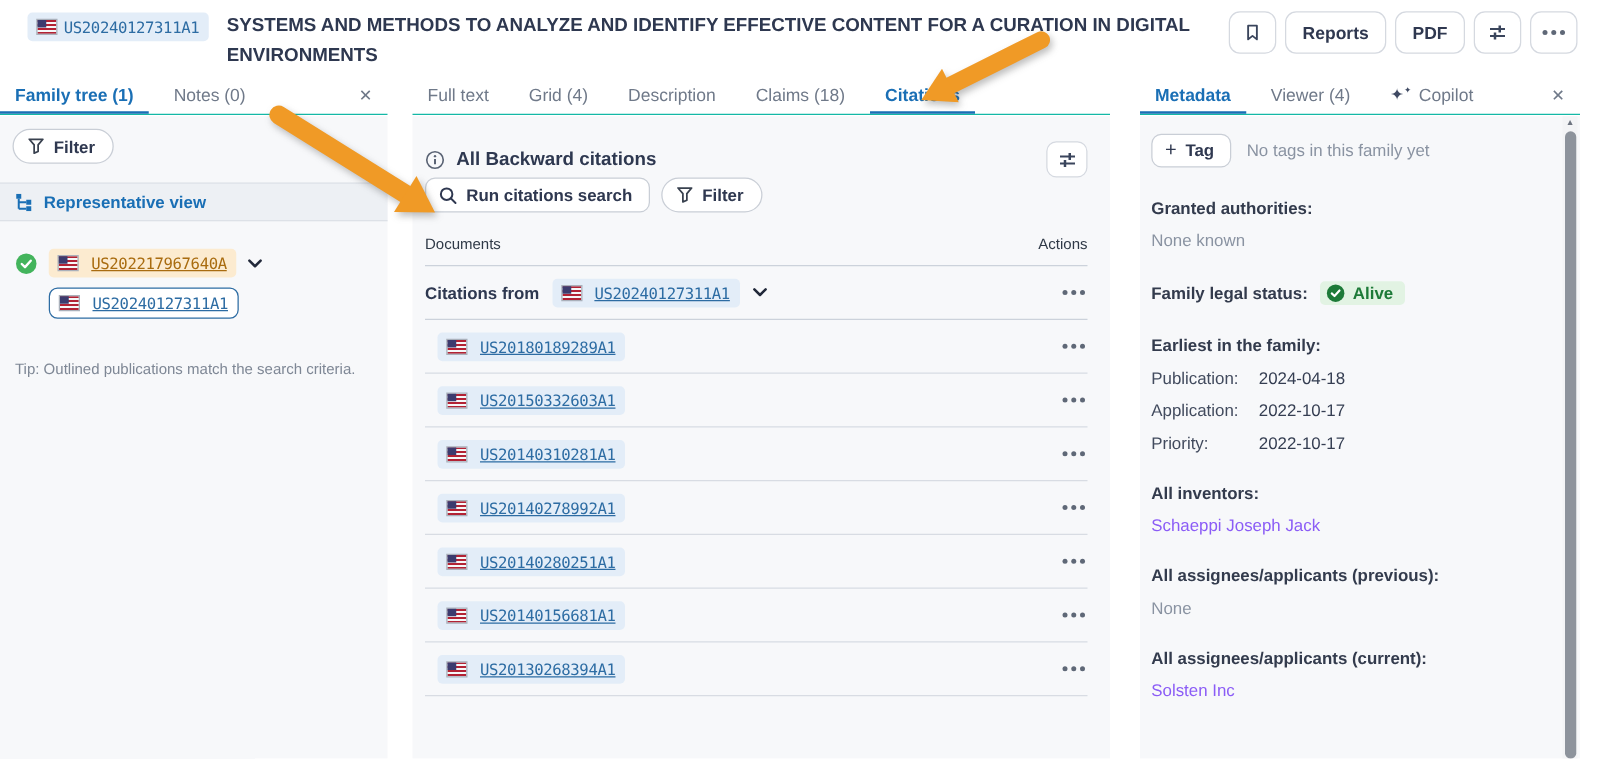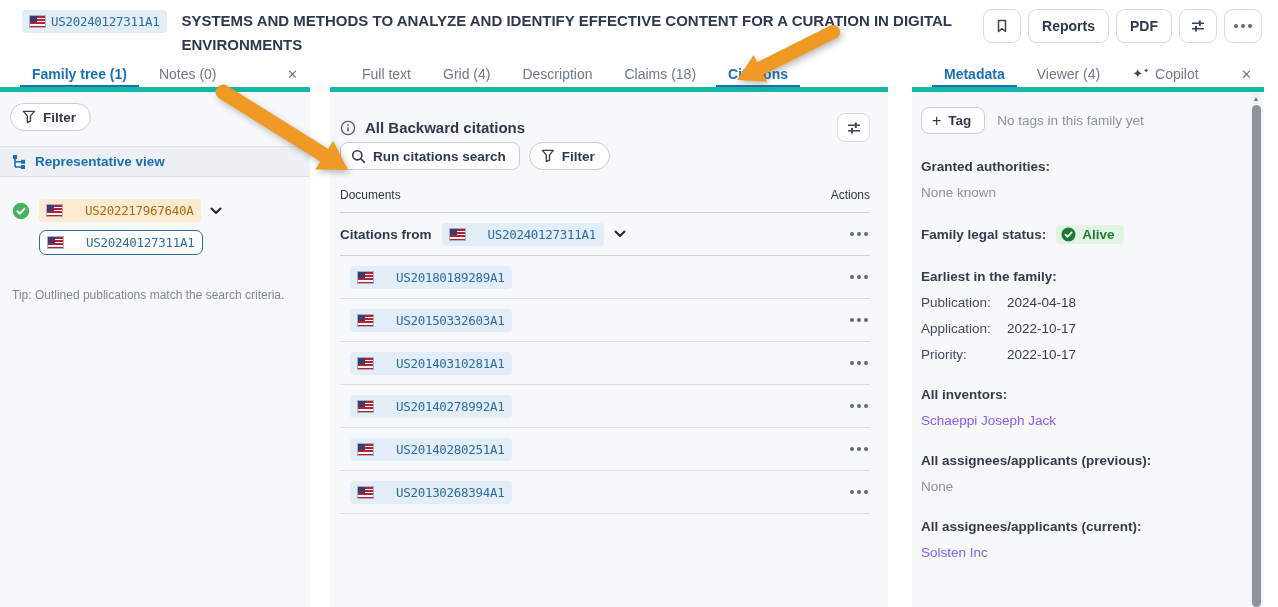--- a/index.html
+++ b/index.html
@@ -24,21 +24,21 @@
   .flag { display:inline-block; width:15px; height:11px; position:relative; flex:none;
           background:repeating-linear-gradient(180deg,#b22234 0 1.6px,#f6f7f8 1.6px 3.2px);
           outline:1px solid #aab1bb; }
   .flag::before { content:""; position:absolute; left:0; top:0; width:7px; height:6px; background:#3c3b6e; }
 
   
   .panel { position:absolute; top:62px; bottom:0; }
   .panel-left   { left:0;     width:310px; }
   .panel-center { left:330px; width:558px; }
   .panel-right  { left:912px; width:352px; }
-  .tabs { height:30px; background:#fff; border-bottom:5px solid #14b8a6; display:flex; align-items:stretch; padding-left:20px; }
+  .tabs { height:30px; background:#fff; border-bottom:1px solid #14b8a6; display:flex; align-items:stretch; padding-left:0; }
   .tab { display:flex; align-items:center; gap:6px; padding:0 12px; margin-right:8px; font-size:14px;
          color:#6f7989; border-bottom:2px solid transparent; cursor:pointer; white-space:nowrap; }
   .tab.active { color:#1a6fb5; font-weight:700; border-bottom-color:#1a6fb5; }
   .tab-close { margin-left:auto; margin-right:6px; align-self:center; font-size:13px; color:#6f7989;
                padding:2px 6px; cursor:pointer; background:none; border:none; font-family:inherit; }
   .panel-body { position:absolute; top:31px; left:0; right:0; bottom:0; background:#f7f8fa; }
 
   
   .pill-btn { display:inline-flex; align-items:center; gap:7px; height:28px; padding:0 14px 0 11px;
               background:#fff; border:1px solid #c9ced6; border-radius:15px; color:#2f3850;
@@ -48,22 +48,22 @@
               font-family:inherit; font-size:13.5px; font-weight:700; cursor:pointer; }
 
   
   .left-body { padding:10px 0 0 0; }
   .left-body .pill-btn { margin-left:10px; }
   .rep-view { margin-top:15px; height:31px; background:#edf0f4; border-top:1px solid #dde1e7; border-bottom:1px solid #dde1e7;
               display:flex; align-items:center; gap:8px; padding:0 12px; color:#1a6fb5; font-size:13.5px; font-weight:700; cursor:pointer; }
   .tree { padding:22px 0 0 12px; }
   .tree-row { display:flex; align-items:center; gap:9px; }
   .tree-row.child { margin-top:8px; padding-left:27px; }
-  .chip { display:inline-flex; align-items:center; gap:23px; height:23px; padding:0 8px; border-radius:4px;
-          font-size:12.5px; cursor:pointer; }
+  .chip { display:inline-flex; align-items:center; gap:11px; height:23px; padding:0 8px; border-radius:4px;
+          font-size:12.5px; cursor:pointer;text-decoration:underline; }
   .chip-tan { background:#fcebd0; color:#a96c10; }
   .chip-outline { background:#fff; color:#2d6ca3; border:1.5px solid #2d6ca3; border-radius:7px; height:25px; }
   .chip-blue { background:#e3edf8; color:#2d6ca3; }
   .tip { margin:33px 12px 0 12px; font-size:12px; color:#7e8795; }
 
   
   .center-body { padding:0 18px 0 10px; }
   .cite-head { margin-top:20px; display:flex; align-items:center; gap:9px; }
   .cite-head h2 { font-size:15px; font-weight:700; color:#2e3850; }
   .sq-btn { margin-left:auto; width:33px; height:29px; background:#fff; border:1px solid #d5d9e0;
@@ -297,20 +297,31 @@
         </span>
         <span class="dots">
             <i></i>
             <i></i>
             <i></i>
           </span>
       </div>
       <div class="doc-row">
         <span class="chip chip-blue mono">
           <span class="flag"></span>
+          <span>US20140156681A1</span>
+        </span>
+        <span class="dots">
+            <i></i>
+            <i></i>
+            <i></i>
+          </span>
+      </div>
+      <div class="doc-row">
+        <span class="chip chip-blue mono">
+          <span class="flag"></span>
           <span>US20130268394A1</span>
         </span>
         <span class="dots">
             <i></i>
             <i></i>
             <i></i>
           </span>
       </div>
     </div>
   </section>

